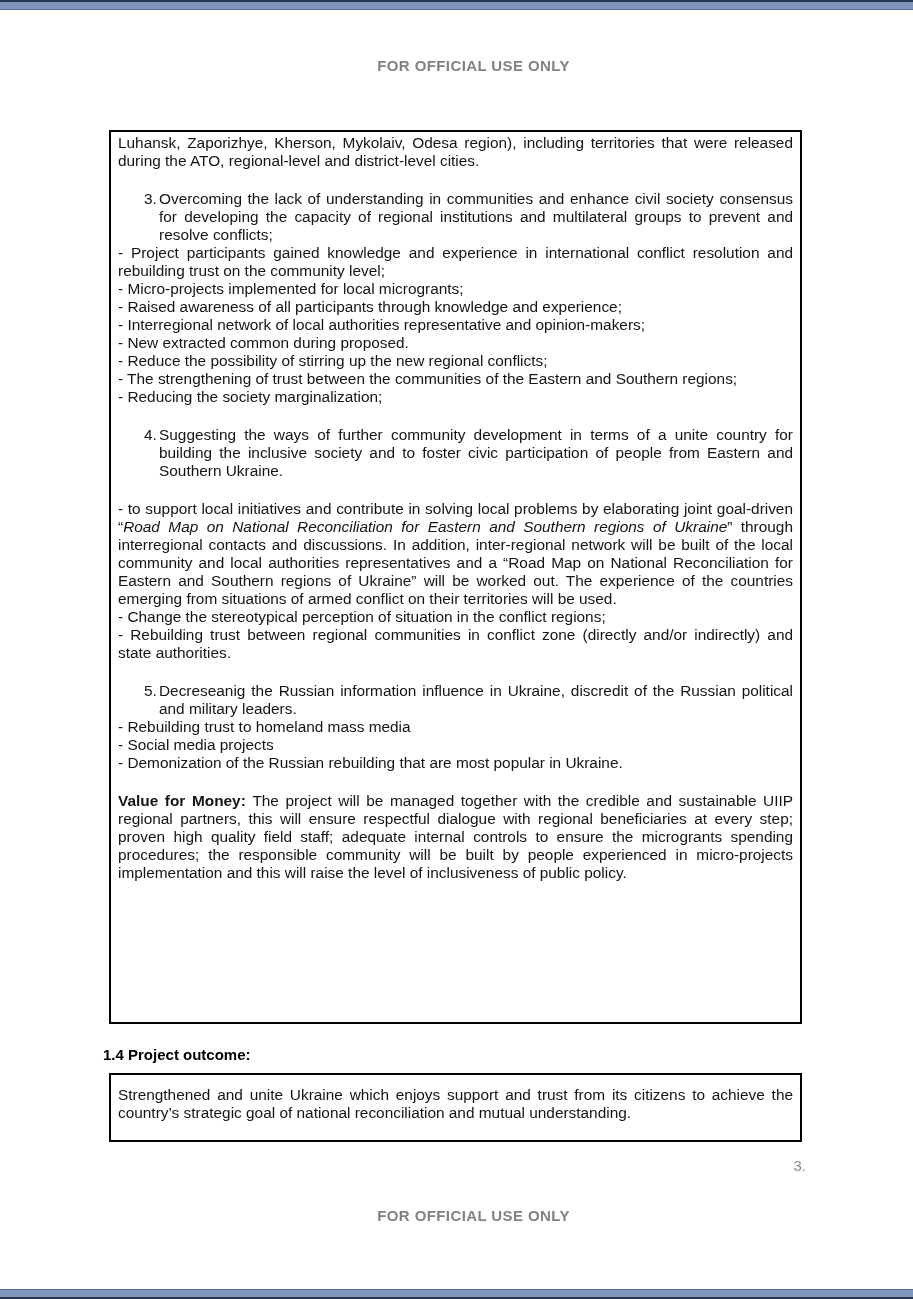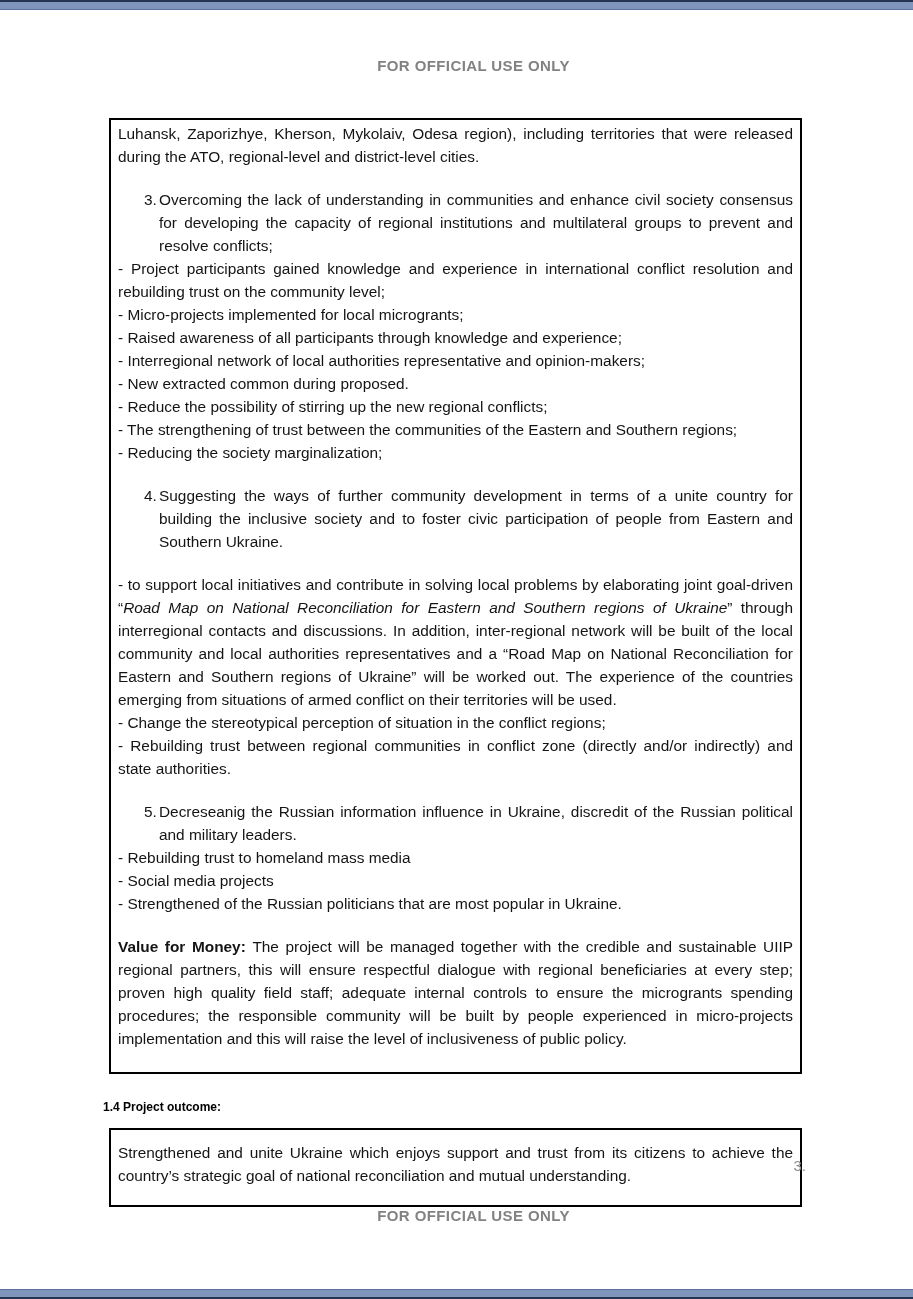--- a/index.html
+++ b/index.html
@@ -14,28 +14,28 @@
   .bottom-bar{
     position:absolute;bottom:0;left:0;width:100%;height:10px;background:#8095bb;
     border-bottom:2px solid #253450;border-top:1px solid #5d6f9b;box-sizing:border-box;
   }
   .banner{
     position:absolute;left:17px;width:100%;text-align:center;color:#828282;
     font-weight:bold;font-size:15px;letter-spacing:0.4px;
   }
   .header-banner{top:57px;}
   .footer-banner{top:1207px;}
-  .content{position:absolute;left:103px;top:118px;width:699px;font-size:15.4px;line-height:23px;}
+  .content{position:absolute;left:103px;top:130px;width:699px;font-size:15.4px;line-height:18px;}
   .box{
     border:2px solid #000;margin-left:6px;padding:2px 7px;box-sizing:border-box;
     text-align:justify;
   }
   #box1{min-height:894px;}
   #box2{padding:11px 7px 18px 7px;}
-  .section-heading{font-weight:bold;font-size:12px;margin:22px 0 9px 0;color:#000;}
+  .section-heading{font-weight:bold;font-size:15px;margin:22px 0 9px 0;color:#000;}
   .para{margin:0;}
   .blank-line{height:20px;}
   .num-item{position:relative;padding-left:41px;margin:0;}
   .num-item .num{position:absolute;left:26px;top:0;}
   .it{font-style:italic;}
   .b{font-weight:bold;}
   .page-number{
     position:absolute;top:1157px;left:0;width:806px;text-align:right;
     color:#8a8a8a;font-size:15px;
   }
@@ -64,21 +64,21 @@
         <div class="blank-line"></div>
         <div class="num-item"><span class="num">4.</span><span>Suggesting the ways of further community development in terms of a unite country for building the inclusive society and to foster civic participation of people from Eastern and Southern Ukraine.</span></div>
         <div class="blank-line"></div>
         <div class="para"><span>- to support local initiatives and contribute in solving local problems by elaborating joint goal-driven “</span><span class="it">Road Map on National Reconciliation for Eastern and Southern regions of Ukraine</span><span>” through interregional contacts and discussions. In addition, inter-regional network will be built of the local community and local authorities representatives and a “Road Map on National Reconciliation for Eastern and Southern regions of Ukraine” will be worked out. The experience of the countries emerging from situations of armed conflict on their territories will be used.</span></div>
         <div class="para"><span>- Change the stereotypical perception of situation in the conflict regions;</span></div>
         <div class="para"><span>- Rebuilding trust between regional communities in conflict zone (directly and/or indirectly) and state authorities.</span></div>
         <div class="blank-line"></div>
         <div class="num-item"><span class="num">5.</span><span>Decreseanig the Russian information influence in Ukraine, discredit of the Russian political and military leaders.</span></div>
         <div class="para"><span>- Rebuilding trust to homeland mass media</span></div>
         <div class="para"><span>- Social media projects</span></div>
-        <div class="para"><span>- Strengthened of the Russian politicians that are most popular in Ukraine.</span></div>
+        <div class="para"><span>- Demonization of the Russian rebuilding that are most popular in Ukraine.</span></div>
         <div class="blank-line"></div>
         <div class="para"><span class="b">Value for Money: </span><span>The project will be managed together with the credible and sustainable UIIP regional partners, this will ensure respectful dialogue with regional beneficiaries at every step; proven high quality field staff; adequate internal controls to ensure the microgrants spending procedures; the responsible community will be built by people experienced in micro-projects implementation and this will raise the level of inclusiveness of public policy.</span></div>
         <div class="blank-line"></div>
       </div>
 
     <div class="section-heading">1.4 Project outcome:</div>
 
     <div class="box" id="box2">
         <div class="para"><span>Strengthened and unite Ukraine which enjoys support and trust from its citizens to achieve the country’s strategic goal of national reconciliation and mutual understanding.</span></div>
       </div>

